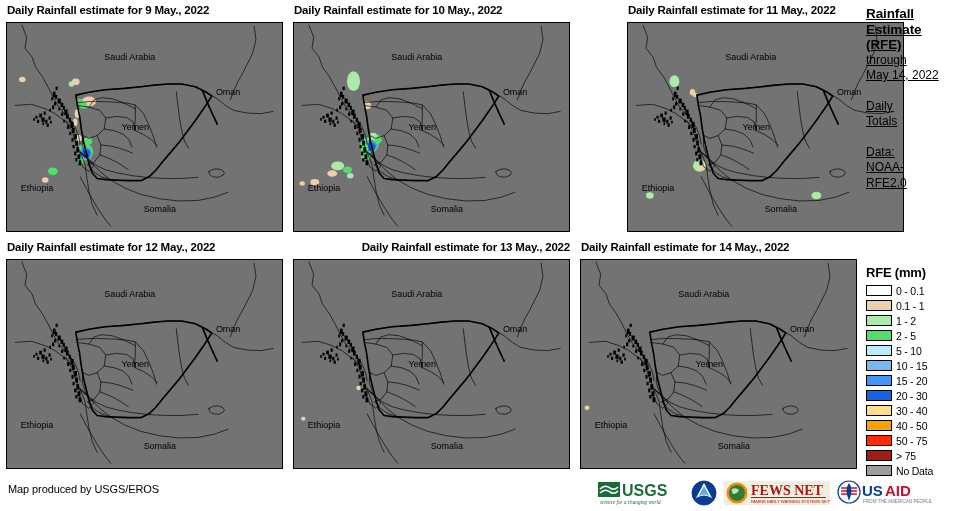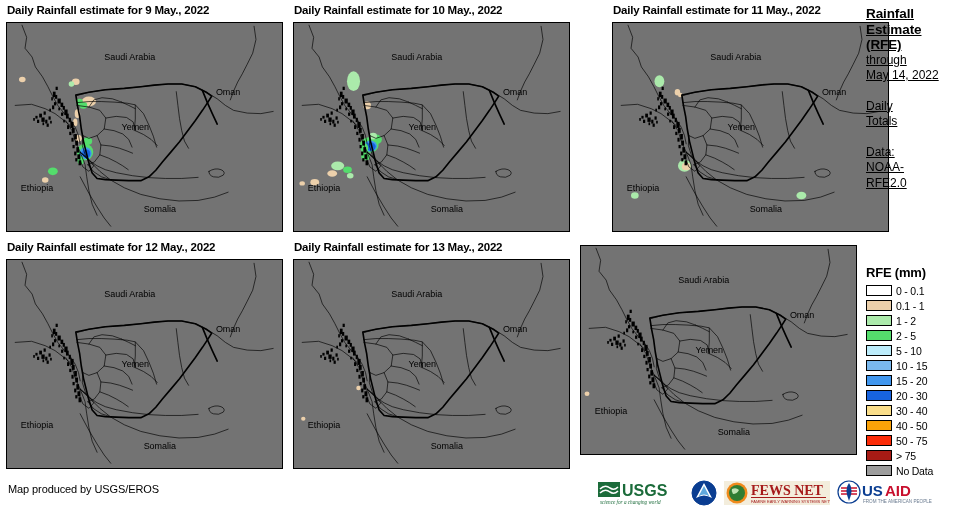--- a/index.html
+++ b/index.html
@@ -273,21 +273,21 @@
           <g>
             <text x="450" y="133" text-anchor="middle" font-family="Liberation Sans, sans-serif" font-size="33" fill="#000">Saudi Arabia</text>
             <text x="810" y="262" text-anchor="middle" font-family="Liberation Sans, sans-serif" font-size="33" fill="#000">Oman</text>
             <text x="470" y="390" text-anchor="middle" font-family="Liberation Sans, sans-serif" font-size="33" fill="#000">Yemen</text>
             <text x="110" y="610" text-anchor="middle" font-family="Liberation Sans, sans-serif" font-size="33" fill="#000">Ethiopia</text>
             <text x="560" y="688" text-anchor="middle" font-family="Liberation Sans, sans-serif" font-size="33" fill="#000">Somalia</text>
           </g>
         </svg>
       </div>
     </div>
-    <div class="map-panel" style="left: 565px; top: 3px; padding-left: 47px;">
+    <div class="map-panel" style="left: 580px; top: 3px; padding-left: 47px;">
       <div class="panel-title">Daily Rainfall estimate for 11 May., 2022</div>
       <div class="map-frame" style="width: 275px; height: 208px; margin-top: 5px;">
         <svg class="map-svg" width="273" height="206" viewBox="0 0 1000 750" preserveAspectRatio="none">
           <g>
             <ellipse cx="170" cy="212" rx="18" ry="22" fill="#abeaab"></ellipse>
             <ellipse cx="236" cy="252" rx="10" ry="12" fill="#ecd0ab"></ellipse>
             <ellipse cx="246" cy="262" rx="8" ry="8" fill="#ecd0ab"></ellipse>
             <ellipse cx="262" cy="520" rx="24" ry="22" fill="#abeaab"></ellipse>
             <ellipse cx="268" cy="522" rx="16" ry="14" fill="#ecd0ab"></ellipse>
             <ellipse cx="80" cy="628" rx="14" ry="12" fill="#abeaab"></ellipse>
@@ -455,21 +455,21 @@
           <g>
             <text x="450" y="133" text-anchor="middle" font-family="Liberation Sans, sans-serif" font-size="33" fill="#000">Saudi Arabia</text>
             <text x="810" y="262" text-anchor="middle" font-family="Liberation Sans, sans-serif" font-size="33" fill="#000">Oman</text>
             <text x="470" y="390" text-anchor="middle" font-family="Liberation Sans, sans-serif" font-size="33" fill="#000">Yemen</text>
             <text x="110" y="610" text-anchor="middle" font-family="Liberation Sans, sans-serif" font-size="33" fill="#000">Ethiopia</text>
             <text x="560" y="688" text-anchor="middle" font-family="Liberation Sans, sans-serif" font-size="33" fill="#000">Somalia</text>
           </g>
         </svg>
       </div>
     </div>
-    <div class="map-panel" style="left: 293px; top: 240px;">
+    <div class="map-panel" style="left: 293px; top: 240px; text-align: right;">
       <div class="panel-title">Daily Rainfall estimate for 13 May., 2022</div>
       <div class="map-frame" style="width: 275px; height: 208px; margin-top: 5px;">
         <svg class="map-svg" width="273" height="206" viewBox="0 0 1000 750" preserveAspectRatio="none">
           <g>
             <ellipse cx="236" cy="466" rx="8" ry="8" fill="#ecd0ab"></ellipse>
             <ellipse cx="34" cy="578" rx="8" ry="7" fill="#ecd0ab"></ellipse>
           </g>
           <g fill="none" stroke="#000" stroke-width="2.4" stroke-linejoin="round" stroke-linecap="round">
             <path d="M 55 8 L 72 52 L 66 92 L 92 124 L 104 160 L 130 196 L 150 232 L 168 268 L 186 300 L 210 330 L 232 352 L 250 380 L 262 410 L 268 440"></path>
             <path d="M 30 300 L 90 296 L 140 312 L 176 330 L 205 352 L 230 372"></path>
@@ -546,20 +546,21 @@
             <text x="450" y="133" text-anchor="middle" font-family="Liberation Sans, sans-serif" font-size="33" fill="#000">Saudi Arabia</text>
             <text x="810" y="262" text-anchor="middle" font-family="Liberation Sans, sans-serif" font-size="33" fill="#000">Oman</text>
             <text x="470" y="390" text-anchor="middle" font-family="Liberation Sans, sans-serif" font-size="33" fill="#000">Yemen</text>
             <text x="110" y="610" text-anchor="middle" font-family="Liberation Sans, sans-serif" font-size="33" fill="#000">Ethiopia</text>
             <text x="560" y="688" text-anchor="middle" font-family="Liberation Sans, sans-serif" font-size="33" fill="#000">Somalia</text>
           </g>
         </svg>
       </div>
     </div>
     <div class="map-panel" style="left: 580px; top: 240px;">
+      <div class="panel-title">Daily Rainfall estimate for 14 May., 2022</div>
       <div class="map-frame" style="width: 275px; height: 208px; margin-top: 5px;">
         <svg class="map-svg" width="273" height="206" viewBox="0 0 1000 750" preserveAspectRatio="none">
           <g>
             <ellipse cx="22" cy="538" rx="9" ry="8" fill="#ecd0ab"></ellipse>
           </g>
           <g fill="none" stroke="#000" stroke-width="2.4" stroke-linejoin="round" stroke-linecap="round">
             <path d="M 55 8 L 72 52 L 66 92 L 92 124 L 104 160 L 130 196 L 150 232 L 168 268 L 186 300 L 210 330 L 232 352 L 250 380 L 262 410 L 268 440"></path>
             <path d="M 30 300 L 90 296 L 140 312 L 176 330 L 205 352 L 230 372"></path>
             <path d="M 215 355 L 238 392 L 250 430 L 268 470 L 300 500 L 330 520 L 360 534 L 400 545 L 460 556 L 520 563 L 580 566 L 640 566 L 700 562"></path>
             <path d="M 268 470 L 286 516 L 292 560 L 300 610 L 312 660 L 330 700"></path>

